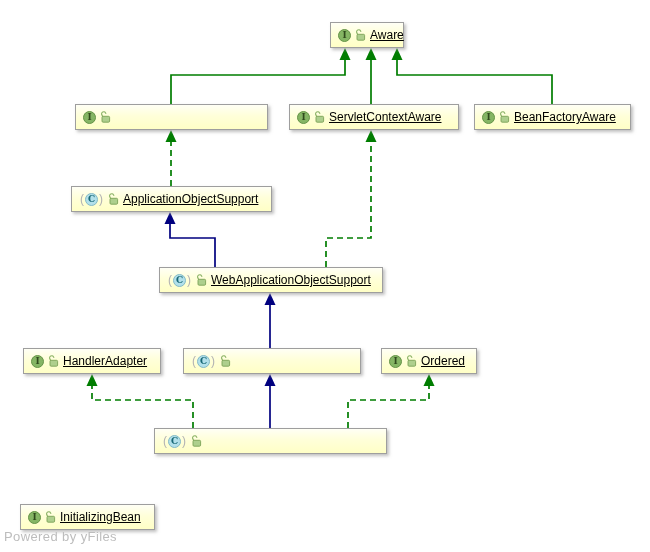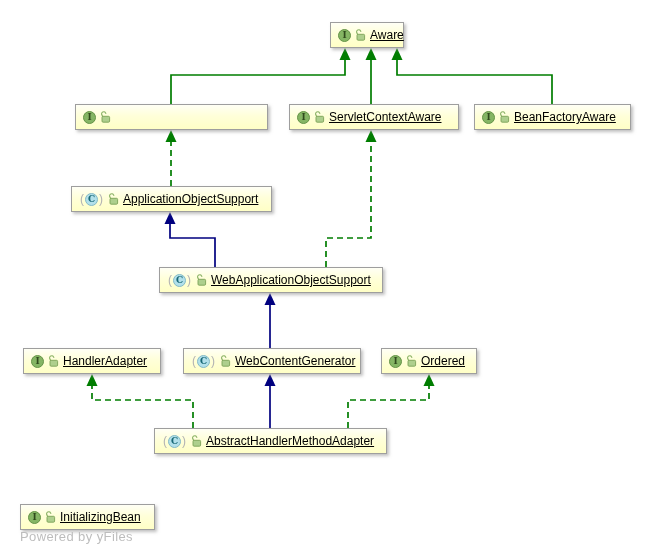--- a/index.html
+++ b/index.html
@@ -19,21 +19,21 @@
     display:inline-flex;align-items:center;justify-content:center;
     width:13px;height:13px;border-radius:50%;box-sizing:border-box;
     font-family:"DejaVu Serif",serif;font-weight:bold;font-size:9px;line-height:1;
   }
   .badge.iface{background:#85b564;border:1px solid #659447;color:#2f4a1c;}
   .badge.cls{background:#b2e0ea;border:1px solid #84bac7;color:#176876;}
   .paren{color:#b3b3b3;font-size:12px;line-height:13px;padding:0 1px;}
   .lock{display:inline-flex;flex:0 0 auto;margin-top:-1px;}
   .label{flex:0 0 auto;text-decoration:underline;}
   .watermark{
-    position:absolute;left:20px;top:529px;
+    position:absolute;left:4px;top:529px;
     font-size:13px;color:#bdbdbd;letter-spacing:.4px;
     text-shadow:0 1px 0 #ffffff;
   }
 </style>
 </head>
 <body>
 
 <div class="canvas">
   <svg class="edges" id="edges-layer" width="650" height="552" viewBox="0 0 650 552" xmlns="http://www.w3.org/2000/svg">
       <polyline points="171,104 171,75 345,75 345,60" fill="none" stroke="#007d00" stroke-width="1.7"></polyline>
@@ -150,21 +150,20 @@
           <span class="paren">(</span>
           <span class="badge cls">C</span>
           <span class="paren">)</span>
         </span>
     <span class="lock">
       <svg width="11" height="12" viewBox="0 0 11 12">
         <path d="M3 6 V3.6 a2.1 2.1 0 0 1 4.2 0 V4.6" fill="none" stroke="#8fb56a" stroke-width="1.2" transform="rotate(-28 3 6)"></path>
         <rect x="2" y="5.3" width="7.6" height="5.9" rx="1.1" fill="#aecf8d" stroke="#7ca257" stroke-width="0.9"></rect>
       </svg>
     </span>
-    <span class="label">WebContentGenerator</span>
   </div>
       <div class="node" style="left: 381px; top: 348px; width: 96px; height: 26px;">
     <span class="type-icon">
           <span class="badge iface">I</span>
         </span>
     <span class="lock">
       <svg width="11" height="12" viewBox="0 0 11 12">
         <path d="M3 6 V3.6 a2.1 2.1 0 0 1 4.2 0 V4.6" fill="none" stroke="#8fb56a" stroke-width="1.2" transform="rotate(-28 3 6)"></path>
         <rect x="2" y="5.3" width="7.6" height="5.9" rx="1.1" fill="#aecf8d" stroke="#7ca257" stroke-width="0.9"></rect>
       </svg>
@@ -176,21 +175,20 @@
           <span class="paren">(</span>
           <span class="badge cls">C</span>
           <span class="paren">)</span>
         </span>
     <span class="lock">
       <svg width="11" height="12" viewBox="0 0 11 12">
         <path d="M3 6 V3.6 a2.1 2.1 0 0 1 4.2 0 V4.6" fill="none" stroke="#8fb56a" stroke-width="1.2" transform="rotate(-28 3 6)"></path>
         <rect x="2" y="5.3" width="7.6" height="5.9" rx="1.1" fill="#aecf8d" stroke="#7ca257" stroke-width="0.9"></rect>
       </svg>
     </span>
-    <span class="label">AbstractHandlerMethodAdapter</span>
   </div>
       <div class="node" style="left: 20px; top: 504px; width: 135px; height: 26px;">
     <span class="type-icon">
           <span class="badge iface">I</span>
         </span>
     <span class="lock">
       <svg width="11" height="12" viewBox="0 0 11 12">
         <path d="M3 6 V3.6 a2.1 2.1 0 0 1 4.2 0 V4.6" fill="none" stroke="#8fb56a" stroke-width="1.2" transform="rotate(-28 3 6)"></path>
         <rect x="2" y="5.3" width="7.6" height="5.9" rx="1.1" fill="#aecf8d" stroke="#7ca257" stroke-width="0.9"></rect>
       </svg>

